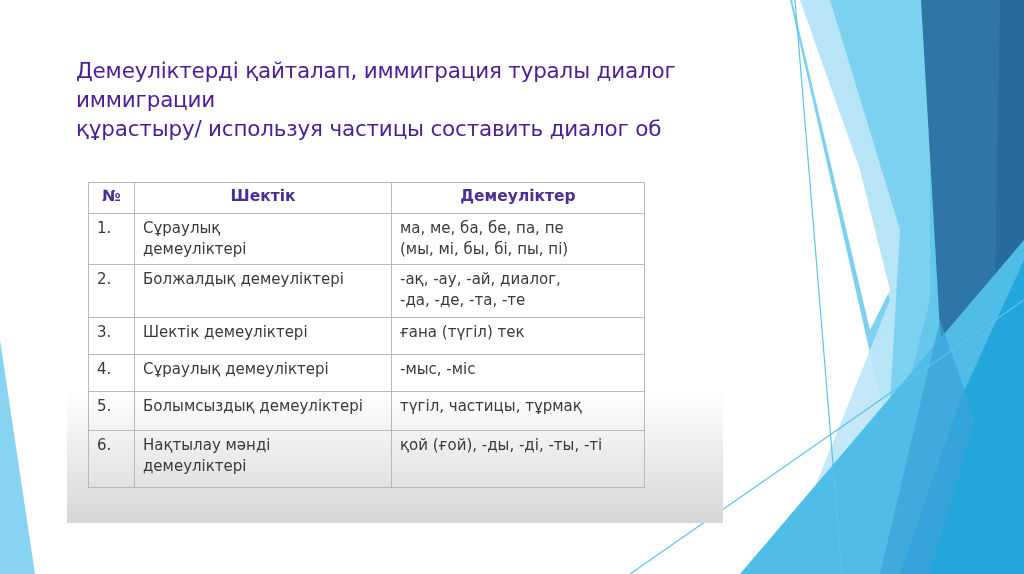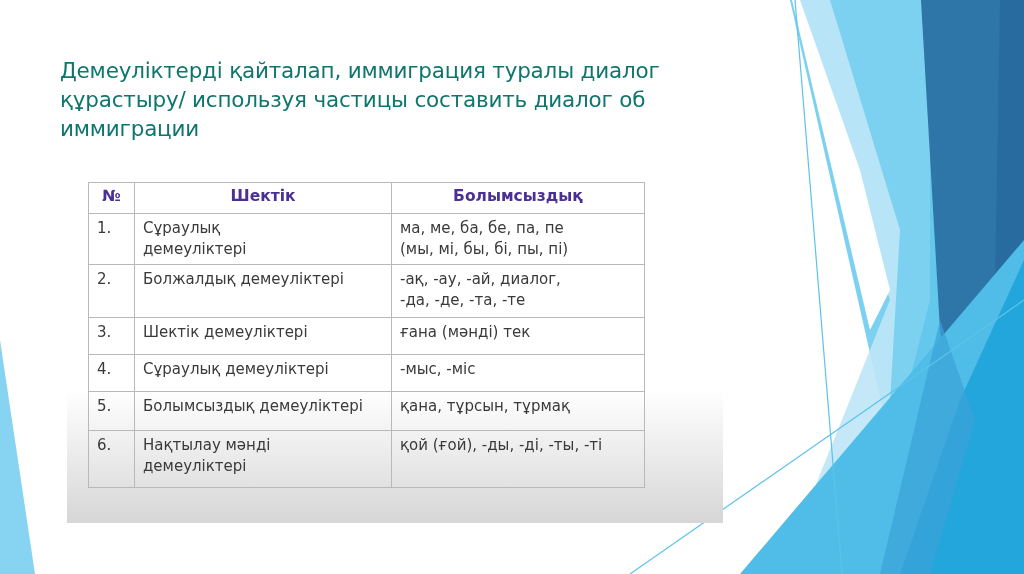--- a/index.html
+++ b/index.html
@@ -21,27 +21,27 @@
     .deco {
       position: absolute;
       left: 0;
       top: 0;
       width: 1024px;
       height: 574px;
       z-index: 0;
     }
     .title {
       position: absolute;
-      left: 60px;
+      left: 76px;
       top: 56px;
       width: 680px;
       font-family: "DejaVu Sans", sans-serif;
       font-size: 21.5px;
       line-height: 29px;
-      color: #0f766e;
+      color: #4c1d95;
       z-index: 2;
       letter-spacing: -0.2px;
     }
     .title div { white-space: nowrap; }
 
     .image-frame {
       position: absolute;
       left: 67px;
       top: 172px;
       width: 656px;
@@ -111,31 +111,31 @@
     <polygon points="1024,260 1024,574 900,574 960,400" fill="#23a6dc"></polygon>
 
     <polygon points="940,320 975,420 930,574 880,574" fill="#3aa3d8" opacity="0.7"></polygon>
 
     <line x1="795" y1="0" x2="842" y2="574" stroke="#5cc3ea" stroke-width="1.2"></line>
     <line x1="630" y1="574" x2="1024" y2="300" stroke="#5cc3ea" stroke-width="1.2"></line>
   </svg>
 
   <div class="title">
     <div>Демеуліктерді қайталап, иммиграция туралы диалог</div>
+    <div>иммиграции</div>
     <div>құрастыру/ используя частицы составить диалог об</div>
-    <div>иммиграции</div>
   </div>
 
   <div class="image-frame">
     <table class="particles">
       <thead>
         <tr>
           <th>№</th>
           <th>Шектік</th>
-          <th>Болымсыздық</th>
+          <th>Демеуліктер</th>
         </tr>
       </thead>
       <tbody>
         <tr class="r1 shade-a">
           <td class="num">1.</td>
           <td class="type">
             <div>Сұраулық</div>
             <div>демеуліктері</div>
           </td>
           <td>
@@ -152,39 +152,39 @@
             <div>-ақ, -ау, -ай, диалог,</div>
             <div>-да, -де,  -та, -те</div>
           </td>
         </tr>
         <tr class="r3 shade-a">
           <td class="num">3.</td>
           <td class="type">
             <div>Шектік демеуліктері</div>
           </td>
           <td>
-            <div>ғана (мәнді) тек</div>
+            <div>ғана (түгіл) тек</div>
           </td>
         </tr>
         <tr class="r4">
           <td class="num">4.</td>
           <td class="type">
             <div>Сұраулық демеуліктері</div>
           </td>
           <td>
             <div>-мыс, -міс</div>
           </td>
         </tr>
         <tr class="r5">
           <td class="num">5.</td>
           <td class="type">
             <div>Болымсыздық демеуліктері</div>
           </td>
           <td>
-            <div>қана, тұрсын, тұрмақ</div>
+            <div>түгіл, частицы, тұрмақ</div>
           </td>
         </tr>
         <tr class="r6">
           <td class="num">6.</td>
           <td class="type">
             <div>Нақтылау мәнді</div>
             <div>демеуліктері</div>
           </td>
           <td>
             <div>қой (ғой), -ды, -ді, -ты, -ті</div>

